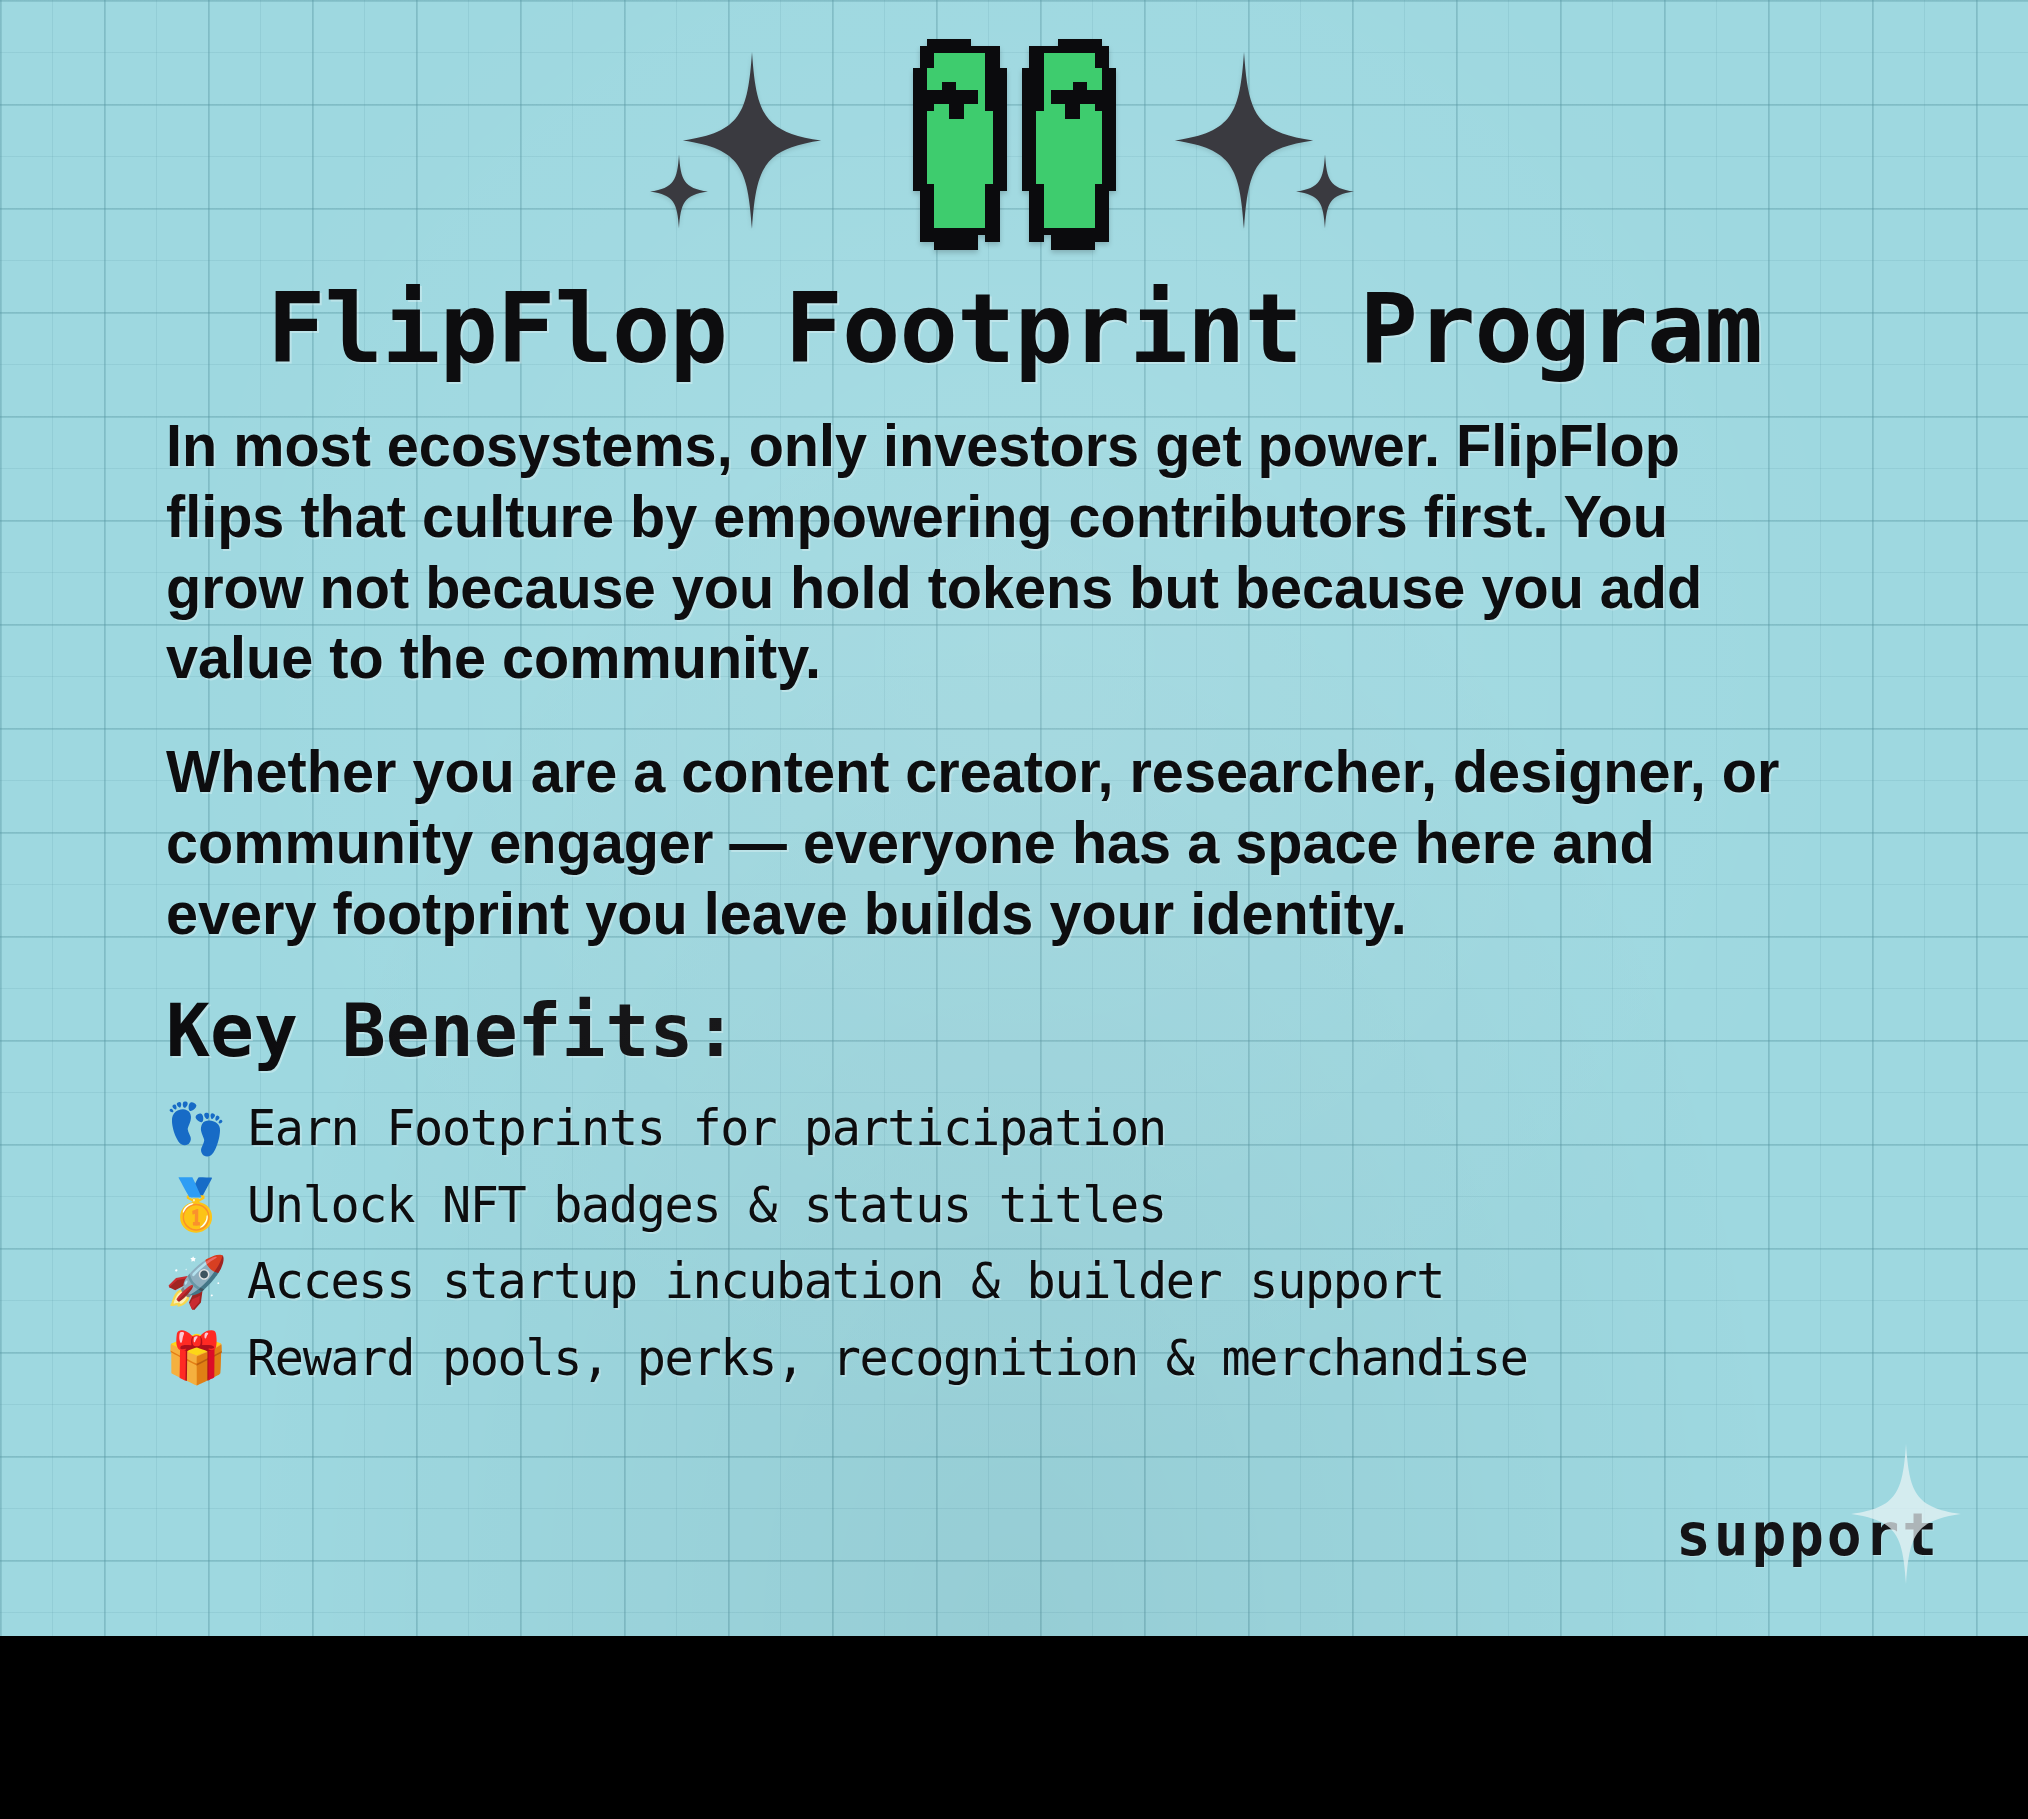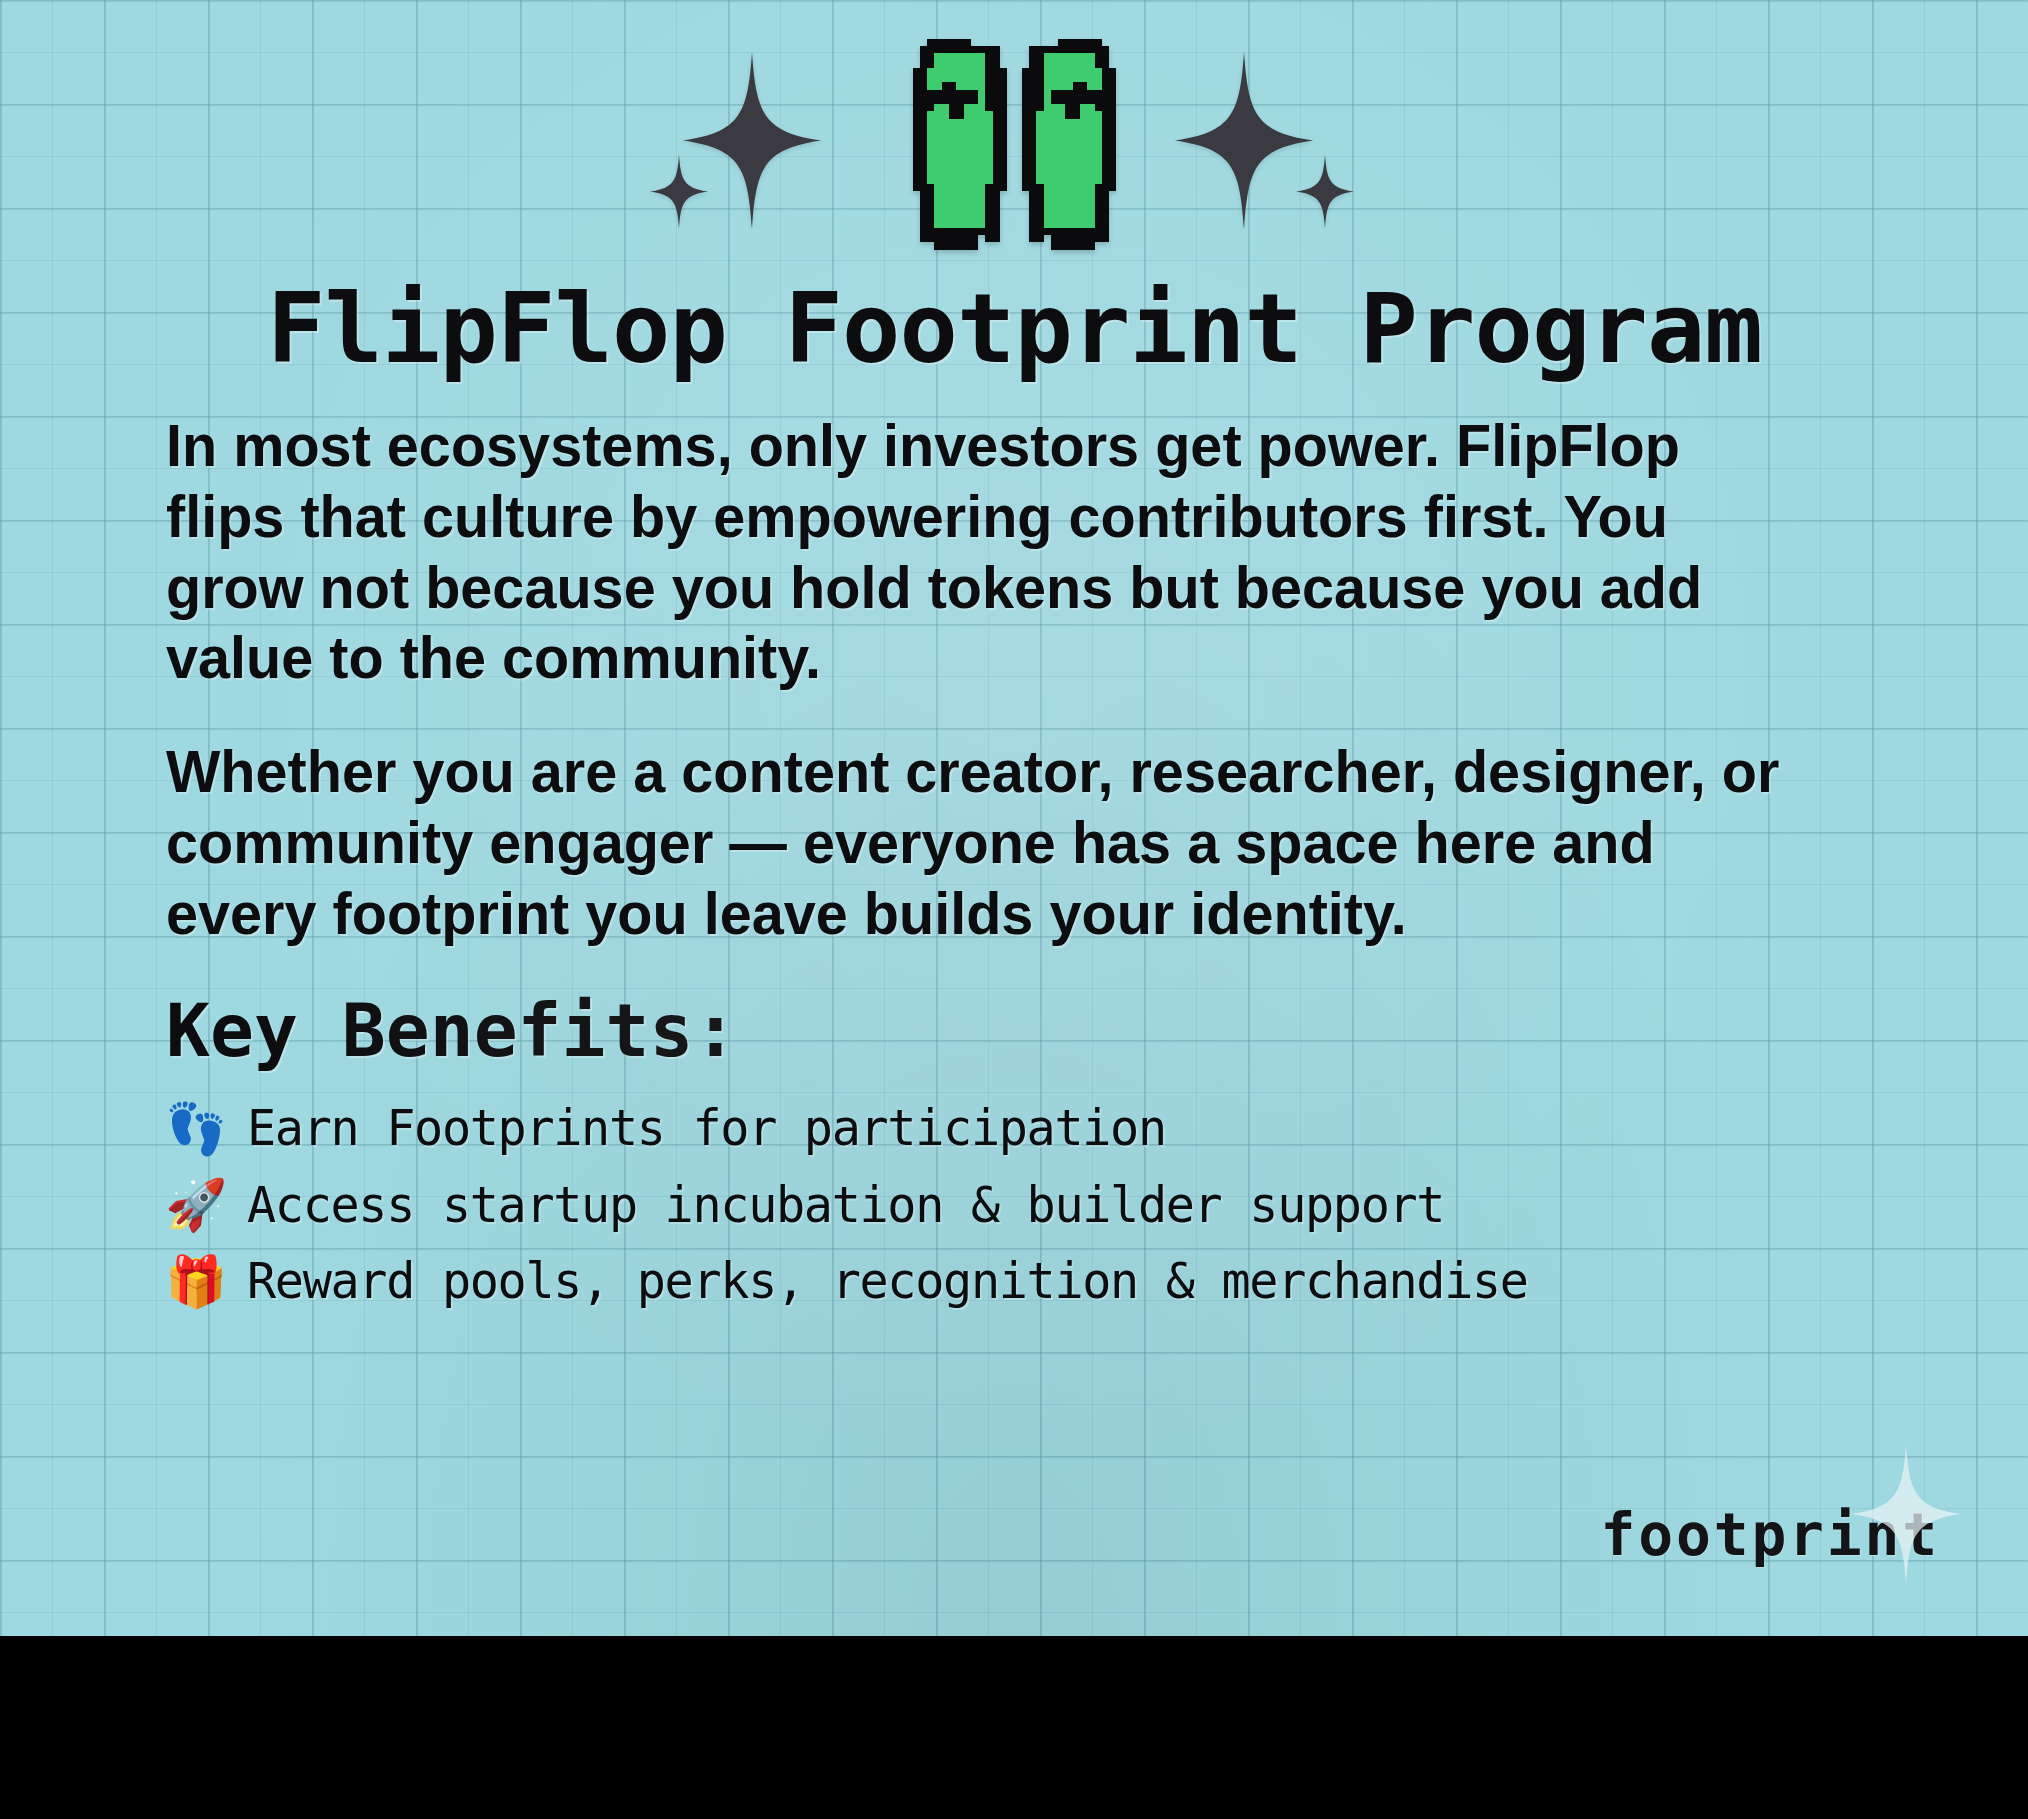--- a/index.html
+++ b/index.html
@@ -258,30 +258,34 @@
     <p class="para">Whether you are a content creator, researcher, designer, or community engager — everyone has a space here and every footprint you leave builds your identity.</p>
 
     <h2 class="benefits-heading">Key Benefits:</h2>
 
     <ul class="benefits">
       <li>
         <span class="bullet-icon">👣</span>
         <span class="bullet-text">Earn Footprints for participation</span>
       </li>
       <li>
+        <span class="bullet-icon">🥇</span>
+        <span class="bullet-text">Unlock NFT badges &amp; status titles</span>
+      </li>
+      <li>
         <span class="bullet-icon">🚀</span>
         <span class="bullet-text">Access startup incubation &amp; builder support</span>
       </li>
       <li>
         <span class="bullet-icon">🎁</span>
         <span class="bullet-text">Reward pools, perks, recognition &amp; merchandise</span>
       </li>
     </ul>
   </div>
 
   <div class="footer-logo">
-    <span class="wordmark">footprint</span>
+    <span class="wordmark">support</span>
     <svg class="logo-spark" width="112" height="140" viewBox="0 0 100 128">
       <path d="M50 0 C53 44 58 58 100 64 C58 70 53 84 50 128 C47 84 42 70 0 64 C42 58 47 44 50 0 Z" fill="#e9f4f6"></path>
     </svg>
   </div>
 </div>
 
 
 </body></html>

